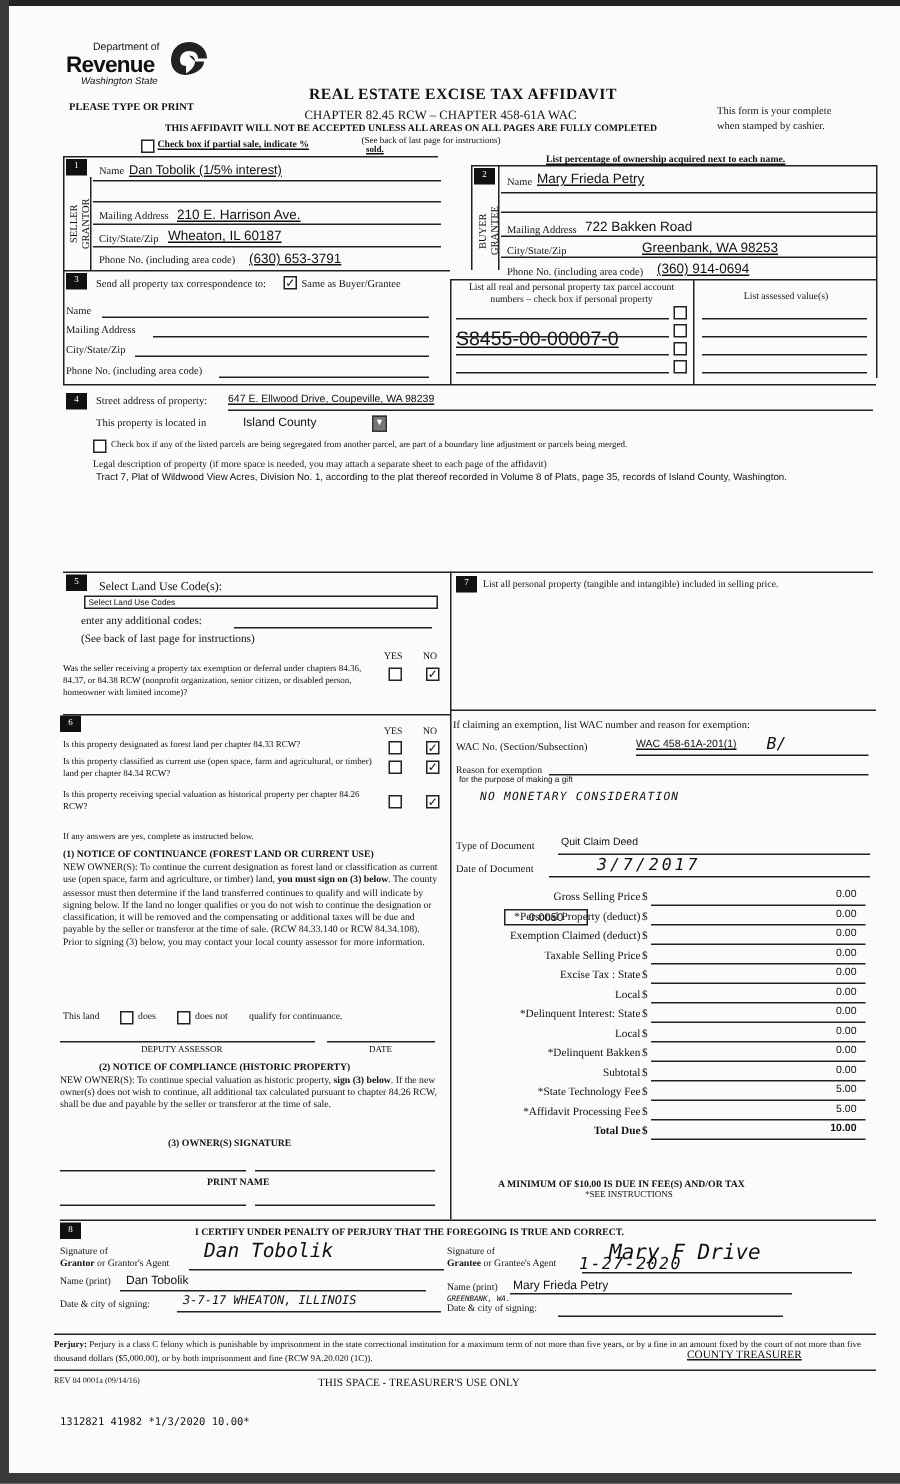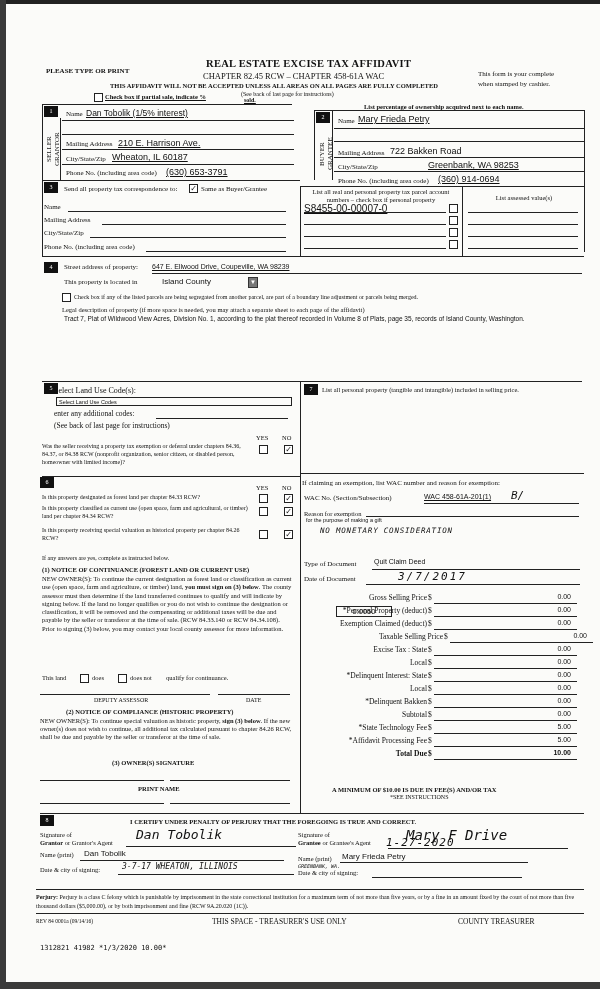--- a/index.html
+++ b/index.html
@@ -24,20 +24,29 @@
   .amt-row .dl { position: absolute; left: 126px; top: 0; }
   .amt-row .line { position: absolute; left: 132px; right: 0; top: 10px; border-top: 1px solid #222; }
   .amt-row .v { position: absolute; right: 6px; top: 0; font-family: "Liberation Sans", sans-serif; font-size: 7px; }
 </style>
 </head>
 <body>
 
 <div class="page">
   <div class="topbar"></div>
 
+  <div class="abs" style="left:38px;top:26px;width:100px;height:36px;">
+    <div class="abs sans" style="left:18px;top:2px;font-size:7px;">Department of</div>
+    <div class="abs sans b" style="left:0;top:9px;font-size:15px;letter-spacing:-0.5px;color:#111;">Revenue</div>
+    <div class="abs sans" style="left:10px;top:25px;font-size:6.5px;font-style:italic;">Washington State</div>
+    <svg class="abs" style="left:68px;top:0;" width="28" height="26" viewBox="0 0 28 26">
+      <path d="M14 2 C6 2 2 8 2 14 C2 20 6 24 12 24 L12 18 C9 18 8 16 8 14 C8 10 11 8 14 8 C18 8 20 10 20 13 L26 13 C26 6 20 2 14 2 Z" fill="#222"></path>
+      <path d="M14 11 C17 11 18 13 18 15 C18 19 14 22 10 24 C18 24 24 20 24 15 L18 15" fill="#222"></path>
+    </svg>
+  </div>
 
   <div class="abs b" style="left:40px;top:67px;font-size:7px;">PLEASE TYPE OR PRINT</div>
   <div class="abs b" style="left:200px;top:58px;font-size:10.5px;letter-spacing:0.3px;">REAL ESTATE EXCISE TAX AFFIDAVIT</div>
   <div class="abs" style="left:197px;top:71px;font-size:8.5px;">CHAPTER 82.45 RCW – CHAPTER 458-61A WAC</div>
   <div class="abs b" style="left:104px;top:82px;font-size:6.5px;">THIS AFFIDAVIT WILL NOT BE ACCEPTED UNLESS ALL AREAS ON ALL PAGES ARE FULLY COMPLETED</div>
   <div class="abs" style="left:472px;top:70px;font-size:7px;">This form is your complete</div>
   <div class="abs" style="left:472px;top:80px;font-size:7px;">when stamped by cashier.</div>
   <div class="cb" style="left:88px;top:93px;"></div>
   <div class="abs b" style="left:99px;top:93px;font-size:6.5px;text-decoration:underline;">Check box if partial sale, indicate %</div>
   <div class="abs b" style="left:238px;top:97px;font-size:6px;text-decoration:underline;">sold.</div>
@@ -96,21 +105,21 @@
   <div class="hl" style="left:84px;top:237px;width:196px;"></div>
   <div class="abs lbl" style="left:38px;top:243px;">Phone No. (including area code)</div>
   <div class="hl" style="left:140px;top:251px;width:140px;"></div>
   <div class="hl" style="left:36px;top:256px;width:542px;"></div>
 
   <div class="vl" style="left:294px;top:186px;height:70px;"></div>
   <div class="vl" style="left:456px;top:186px;height:70px;"></div>
   <div class="abs" style="left:296px;top:188px;width:158px;font-size:6.5px;text-align:center;line-height:8px;">List all real and personal property tax parcel account numbers – check box if personal property</div>
   <div class="abs" style="left:460px;top:194px;width:116px;font-size:6.5px;text-align:center;">List assessed value(s)</div>
   <div id="parcel-rows">
-      <div class="abs fill" style="left: 298px; top: 203px; font-size: 10px; text-decoration: underline;">S8455-00-00007-0</div>
+      <div class="abs fill" style="left: 298px; top: 218px; font-size: 13px; text-decoration: underline;">S8455-00-00007-0</div>
       <div class="hl" style="left: 298px; top: 212px; width: 142px;"></div>
       <div class="cb" style="left: 443px; top: 204px;"></div>
       <div class="hl" style="left: 462px; top: 212px; width: 110px;"></div>
       <div class="abs fill" style="left: 298px; top: 215px; font-size: 7.5px; text-decoration: underline;"></div>
       <div class="hl" style="left: 298px; top: 224px; width: 142px;"></div>
       <div class="cb" style="left: 443px; top: 216px;"></div>
       <div class="hl" style="left: 462px; top: 224px; width: 110px;"></div>
       <div class="abs fill" style="left: 298px; top: 227px; font-size: 7.5px; text-decoration: underline;"></div>
       <div class="hl" style="left: 298px; top: 236px; width: 142px;"></div>
       <div class="cb" style="left: 443px; top: 228px;"></div>
@@ -129,21 +138,21 @@
   <div class="abs fill" style="left:156px;top:277px;font-size:8px;">Island County</div>
   <div class="abs" style="left:242px;top:277px;width:10px;height:11px;background:#777;border:1px solid #333;color:#fff;font-size:6px;text-align:center;line-height:9px;">▼</div>
   <div class="cb" style="left:56px;top:293px;"></div>
   <div class="abs" style="left:68px;top:294px;font-size:6px;">Check box if any of the listed parcels are being segregated from another parcel, are part of a boundary line adjustment or parcels being merged.</div>
   <div class="abs" style="left:56px;top:306px;font-size:6.5px;">Legal description of property (if more space is needed, you may attach a separate sheet to each page of the affidavit)</div>
   <div class="abs fill" style="left:58px;top:315px;width:480px;font-size:6.5px;line-height:8px;">Tract 7, Plat of Wildwood View Acres, Division No. 1, according to the plat thereof recorded in Volume 8 of Plats, page 35, records of Island County, Washington.</div>
 
   <div class="hl" style="left:36px;top:381px;width:540px;"></div>
   <div class="vl" style="left:294px;top:381px;height:432px;"></div>
   <div class="num" style="left:38px;top:383px;">5</div>
-  <div class="abs" style="left:48px;top:386px;font-size:8px;">Select Land Use Code(s):</div>
+  <div class="abs" style="left:60px;top:386px;font-size:8px;">Select Land Use Code(s):</div>
   <div class="box sans" style="left:50px;top:397px;width:236px;height:9px;font-size:5.5px;line-height:8px;padding-left:2px;">Select Land Use Codes</div>
   <div class="abs" style="left:48px;top:409px;font-size:7.5px;">enter any additional codes:</div>
   <div class="hl" style="left:150px;top:418px;width:132px;"></div>
   <div class="abs" style="left:48px;top:421px;font-size:7.5px;">(See back of last page for instructions)</div>
   <div class="abs" style="left:250px;top:434px;font-size:6.5px;">YES</div>
   <div class="abs" style="left:276px;top:434px;font-size:6.5px;">NO</div>
   <div class="abs" style="left:36px;top:442px;width:206px;font-size:6px;line-height:8px;">Was the seller receiving a property tax exemption or deferral under chapters 84.36, 84.37, or 84.38 RCW (nonprofit organization, senior citizen, or disabled person, homeowner with limited income)?</div>
   <div class="cb" style="left:253px;top:445px;"></div>
   <div class="cb" style="left:278px;top:445px;">✓</div>
 
@@ -213,21 +222,21 @@
         <span class="dl">$</span>
         <span class="line"></span>
         <span class="v">0.00</span>
       </div>
       <div class="amt-row" style="top: 619px;">
         <span class="al">Exemption Claimed (deduct)</span>
         <span class="dl">$</span>
         <span class="line"></span>
         <span class="v">0.00</span>
       </div>
-      <div class="amt-row" style="top: 632px; margin-left: 16px;">
+      <div class="amt-row" style="top: 632px;">
         <span class="al">Taxable Selling Price</span>
         <span class="dl">$</span>
         <span class="line"></span>
         <span class="v">0.00</span>
       </div>
       <div class="amt-row" style="top: 645px;">
         <span class="al">Excise Tax : State</span>
         <span class="dl">$</span>
         <span class="line"></span>
         <span class="v">0.00</span>
@@ -312,15 +321,15 @@
   <div class="abs hand" style="left:292px;top:863px;font-size:5px;">GREENBANK, WA.</div>
   <div class="abs" style="left:292px;top:869px;font-size:6.5px;">Date &amp; city of signing:</div>
   <div class="abs hand" style="left:380px;top:836px;font-size:11px;letter-spacing:1px;">1-27-2020</div>
   <div class="hl" style="left:366px;top:877px;width:150px;"></div>
 
   <div class="hl" style="left:30px;top:889px;width:548px;"></div>
   <div class="abs" style="left:30px;top:893px;width:548px;font-size:6px;line-height:9px;"><b>Perjury:</b> <span>Perjury is a class C felony which is punishable by imprisonment in the state correctional institution for a maximum term of not more than five years, or by a fine in an amount fixed by the court of not more than five thousand dollars ($5,000.00), or by both imprisonment and fine (RCW 9A.20.020 (1C)).</span></div>
   <div class="hl" style="left:30px;top:913px;width:548px;"></div>
   <div class="abs" style="left:30px;top:918px;font-size:5.5px;">REV 84 0001a (09/14/16)</div>
   <div class="abs" style="left:206px;top:917px;font-size:7.5px;">THIS SPACE - TREASURER'S USE ONLY</div>
-  <div class="abs" style="left:452px;top:917px;font-size:7.5px;">COUNTY TREASURER</div>
+  <div class="abs" style="left:452px;top:898px;font-size:7.5px;text-decoration:underline;">COUNTY TREASURER</div>
   <div class="abs" style="left:34px;top:944px;font-family:'DejaVu Sans Mono',monospace;font-size:7px;">1312821 41982 *1/3/2020 10.00*</div>
 </div>
 
 </body></html>

